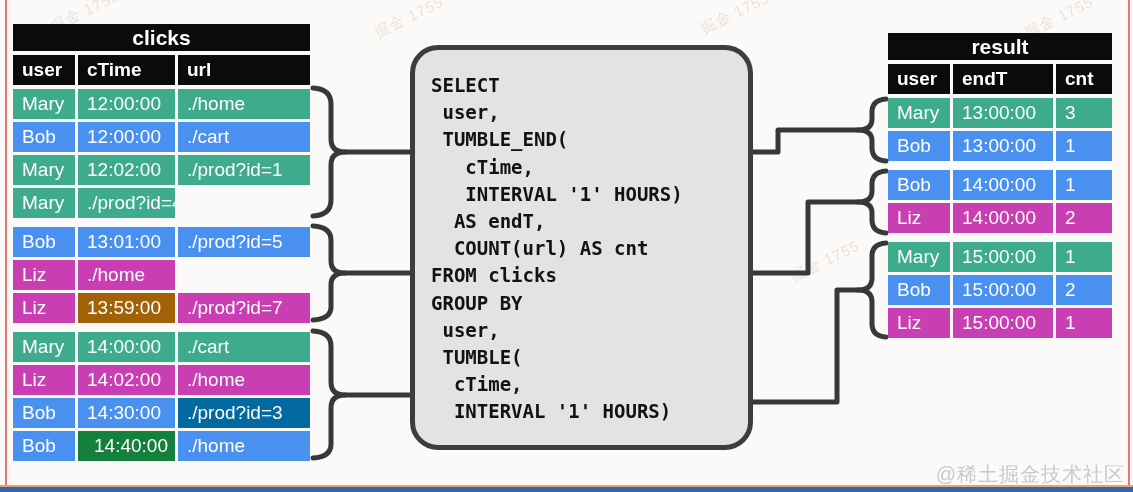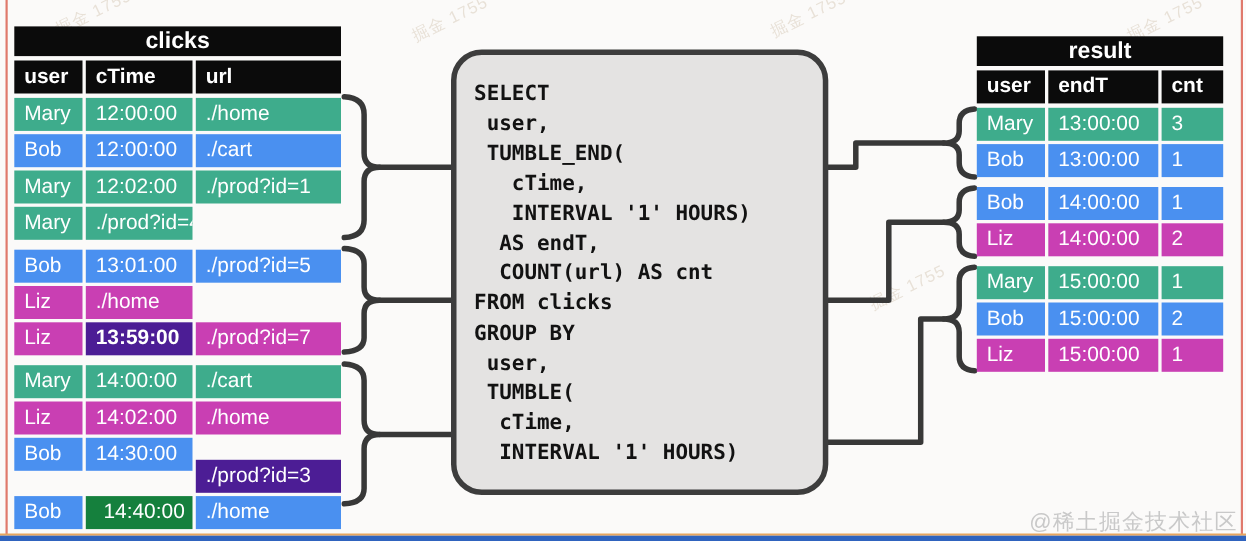--- a/index.html
+++ b/index.html
@@ -126,39 +126,39 @@
             <div class="cell" data-name="cell-user" style="background: rgb(74, 144, 240);">Bob</div>
             <div class="cell" data-name="cell-cTime" style="background: rgb(74, 144, 240);">13:01:00</div>
             <div class="cell" data-name="cell-url" style="background: rgb(74, 144, 240);">./prod?id=5</div>
           </div>
           <div class="row" data-name="table-row">
             <div class="cell" data-name="cell-user" style="background: rgb(201, 63, 179);">Liz</div>
             <div class="cell" data-name="cell-url" style="background: rgb(201, 63, 179);">./home</div>
           </div>
           <div class="row" data-name="table-row">
             <div class="cell" data-name="cell-user" style="background: rgb(201, 63, 179);">Liz</div>
-            <div class="cell" data-name="cell-cTime" style="background: #4c1d95; font-weight: bold;">13:59:00</div>
+            <div class="cell" data-name="cell-cTime" style="background: #a16207;">13:59:00</div>
             <div class="cell" data-name="cell-url" style="background: rgb(201, 63, 179);">./prod?id=7</div>
           </div>
         </div>
         <div class="group" data-name="row-group">
           <div class="row" data-name="table-row">
             <div class="cell" data-name="cell-user" style="background: rgb(62, 172, 140);">Mary</div>
             <div class="cell" data-name="cell-cTime" style="background: rgb(62, 172, 140);">14:00:00</div>
             <div class="cell" data-name="cell-url" style="background: rgb(62, 172, 140);">./cart</div>
           </div>
           <div class="row" data-name="table-row">
             <div class="cell" data-name="cell-user" style="background: rgb(201, 63, 179);">Liz</div>
             <div class="cell" data-name="cell-cTime" style="background: rgb(201, 63, 179);">14:02:00</div>
             <div class="cell" data-name="cell-url" style="background: rgb(201, 63, 179);">./home</div>
           </div>
           <div class="row" data-name="table-row">
             <div class="cell" data-name="cell-user" style="background: rgb(74, 144, 240);">Bob</div>
             <div class="cell" data-name="cell-cTime" style="background: rgb(74, 144, 240);">14:30:00</div>
-            <div class="cell" data-name="cell-url" style="background: #4c1d95; margin-top: 20px;">./prod?id=3</div>
+            <div class="cell" data-name="cell-url" style="background: #0369a1;">./prod?id=3</div>
           </div>
           <div class="row" data-name="table-row">
             <div class="cell" data-name="cell-user" style="background: rgb(74, 144, 240);">Bob</div>
             <div class="cell" data-name="cell-cTime" style="background: #15803d; text-align: center;">14:40:00</div>
             <div class="cell" data-name="cell-url" style="background: rgb(74, 144, 240);">./home</div>
           </div>
         </div>
       </div>
   </div>
 

